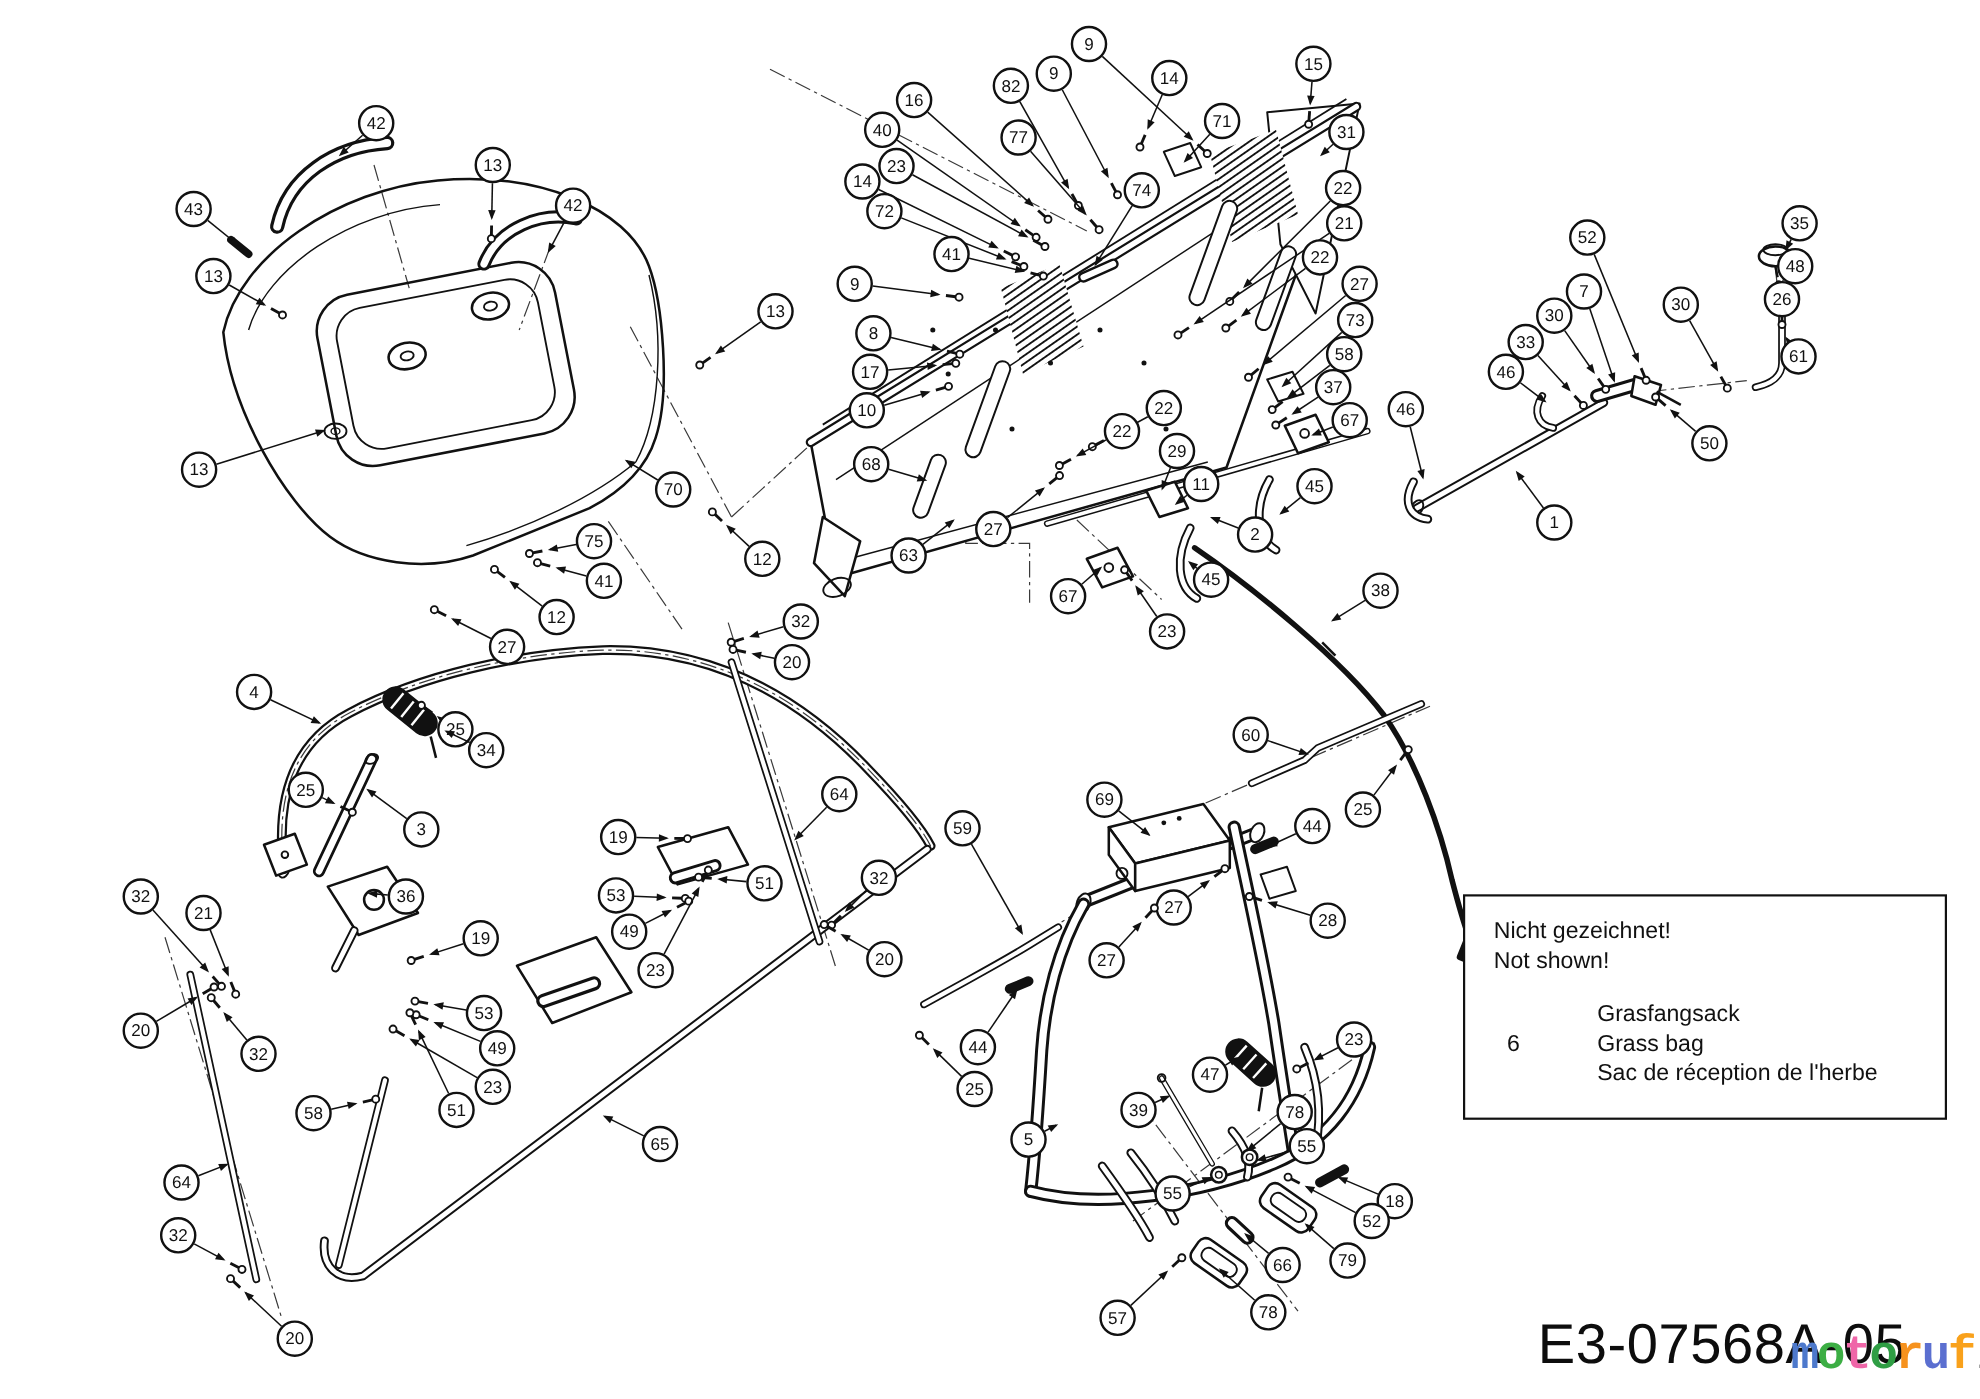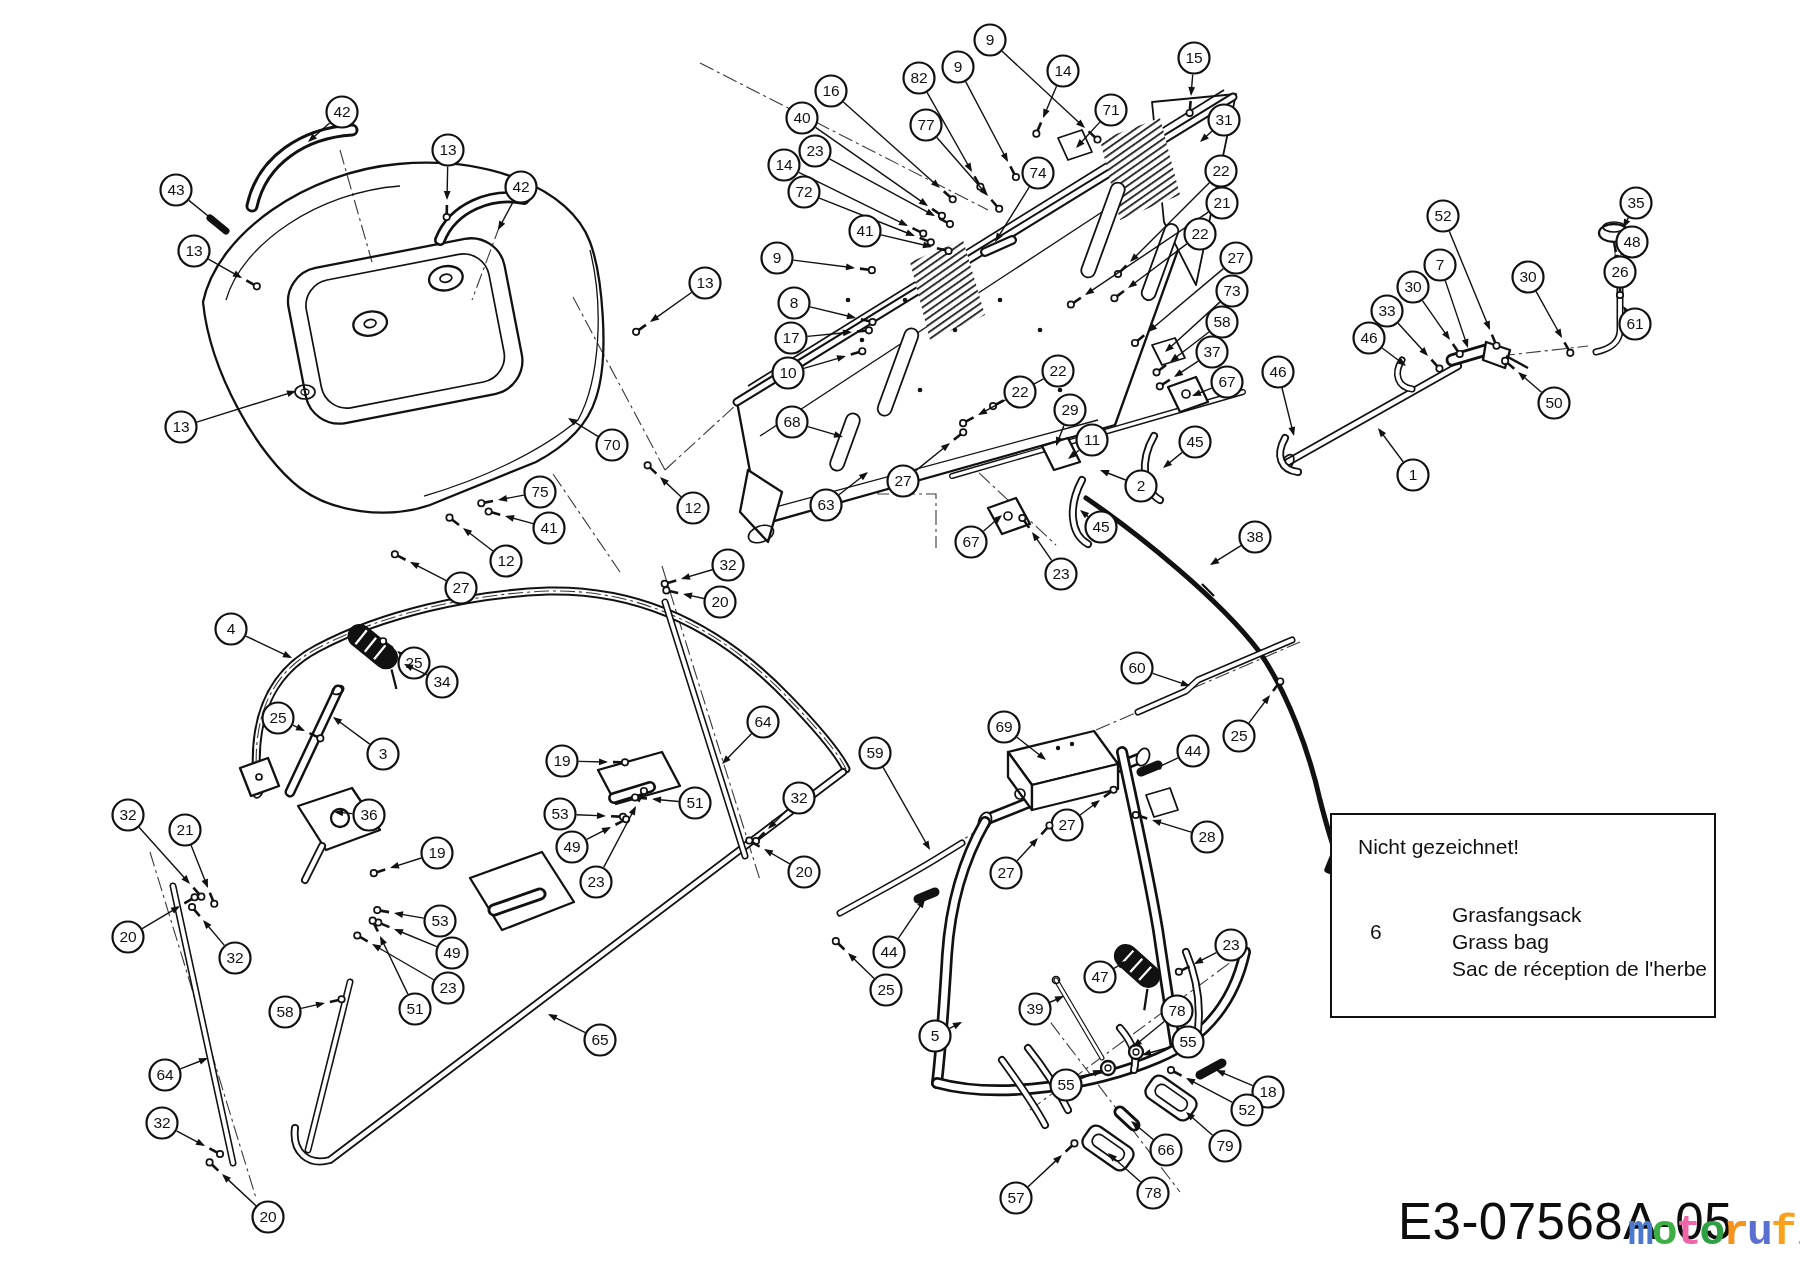--- a/index.html
+++ b/index.html
@@ -17,26 +17,26 @@
   .blkline{stroke:#111;stroke-width:7;stroke-linecap:round;fill:none}
   .blkline8{stroke:#111;stroke-width:9;stroke-linecap:round;fill:none}
   .cable{stroke:#111;stroke-width:5;fill:none;stroke-linecap:round}
   .dot{fill:#111}
   .slit{stroke:#fff;stroke-width:2.2}
   .co-c{fill:#fff;stroke:#111;stroke-width:2.2}
   .co-t{font:15.5px "Liberation Sans",sans-serif;fill:#111;text-anchor:middle}
   .co-l{stroke:#111;stroke-width:1.4;fill:none}
   .co-a{fill:#111;stroke:none}
   
-  #note-box{position:absolute;left:1330px;top:813px;width:386px;height:205px;
+  #note-box{position:absolute;left:1330px;top:813px;width:440px;height:205px;
     border:2.2px solid #111;background:#fff;font-size:21px;line-height:27px;box-sizing:border-box;
     padding:18px 0 0 26px;}
   .nb-row{display:flex;margin-top:21px;}
   .nb-num{width:82px;padding-left:12px;display:flex;align-items:center;}
-  .nb-names{flex:1;margin-top:20px;}
+  .nb-names{flex:1;}
   
   #part-number{position:absolute;left:1398px;top:1192px;font-size:51px;letter-spacing:.5px;
     color:#0d0d0d;white-space:nowrap;}
   
   #logo{position:absolute;left:1628px;top:1208px;font-family:Liberation Mono, monospace;
     font-weight:bold;font-size:43px;letter-spacing:-2px;white-space:nowrap;}
   .logo-de{font-size:21px;color:#3d3d3d;letter-spacing:0;}
 </style>
 </head>
 <body>
@@ -1117,20 +1117,21 @@
           <line class="co-l" x1="1140.6677462417197" y1="1182.0379966593064" x2="1109.4948186373674" y2="1154.3287276776598"></line>
           <polygon class="co-a" points="1108,1153 1116.9855209201748,1156.4380828659448 1112.4678468161312,1161.5204662329936"></polygon>
           <circle class="co-c" cx="1153" cy="1193" r="15.5"></circle>
           <text class="co-t" x="1153" y="1198.2">78</text>
         </g>
       </g>
 </svg>
 
 <div id="note-box">
   <div>Nicht gezeichnet!</div>
+  <div>Not shown!</div>
   <div class="nb-row">
     <div class="nb-num">6</div>
     <div class="nb-names">
       <div>Grasfangsack</div>
       <div>Grass bag</div>
       <div>Sac de réception de l'herbe</div>
     </div>
   </div>
 </div>
 

